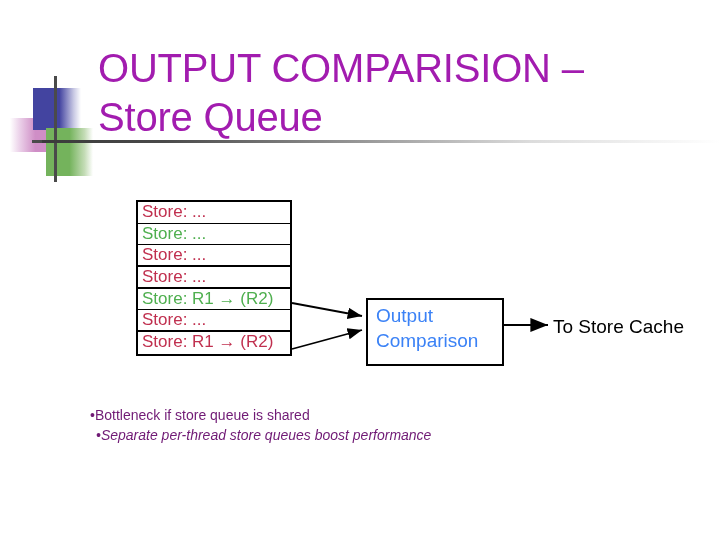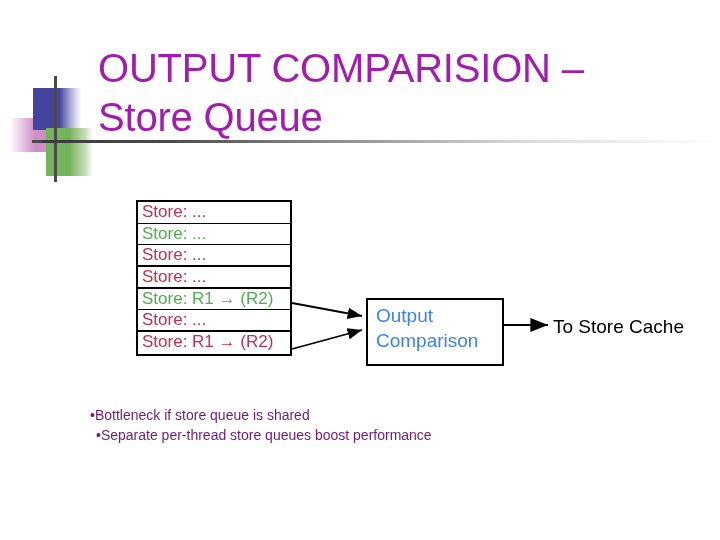--- a/index.html
+++ b/index.html
@@ -119,21 +119,21 @@
   
   .bullets {
     position: absolute;
     left: 90px; top: 398px; width: 520px;
     font-size: 14px;
     line-height: 1.42;
     color: #701a75;
     margin-top: 8px;
   }
   .bullets div { white-space: nowrap; }
-  .bullet-2 { padding-left: 6px; }
+  .bullet-2 { padding-left: 6px; font-style: italic; }
 </style>
 </head>
 <body>
 
 <div id="slide">
 
   <div class="motif">
     <div class="sq-pink"></div>
     <div class="sq-blue"></div>
     <div class="sq-green"></div>

